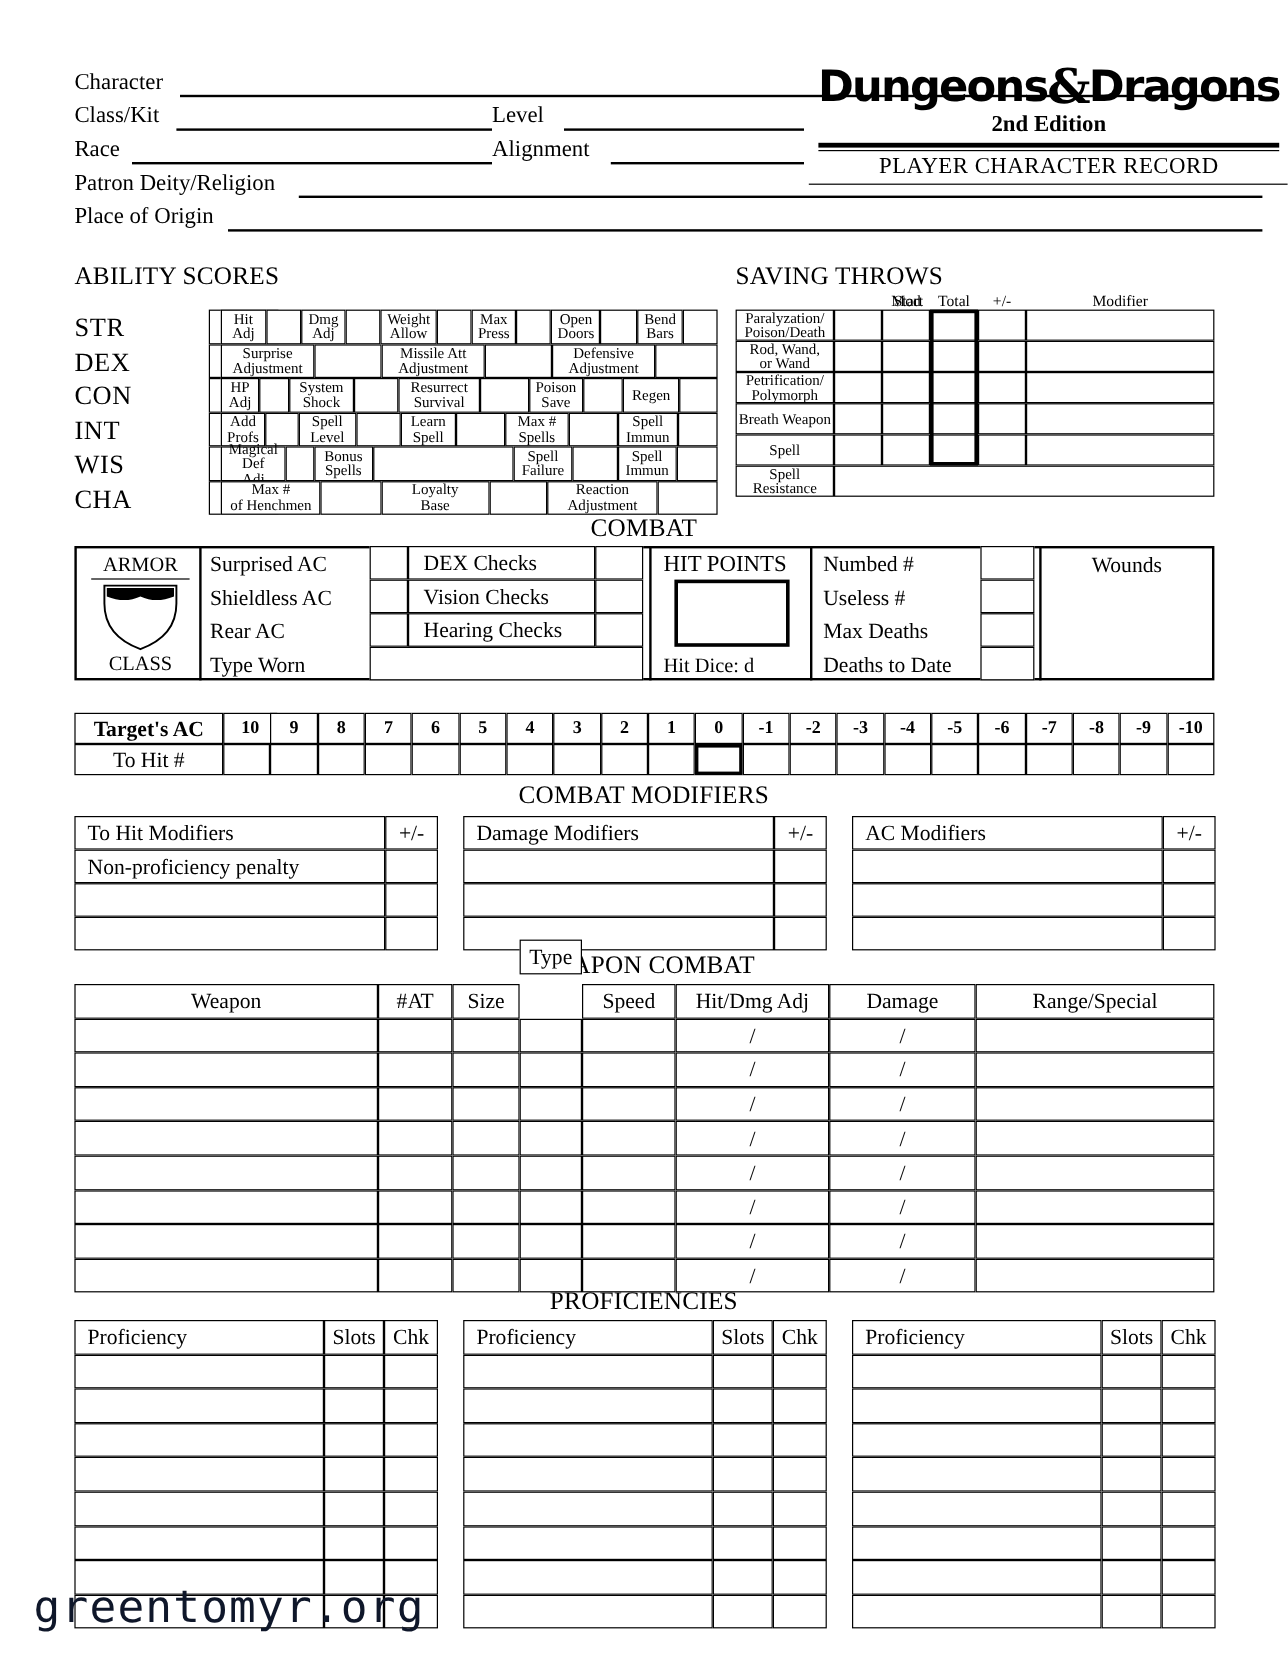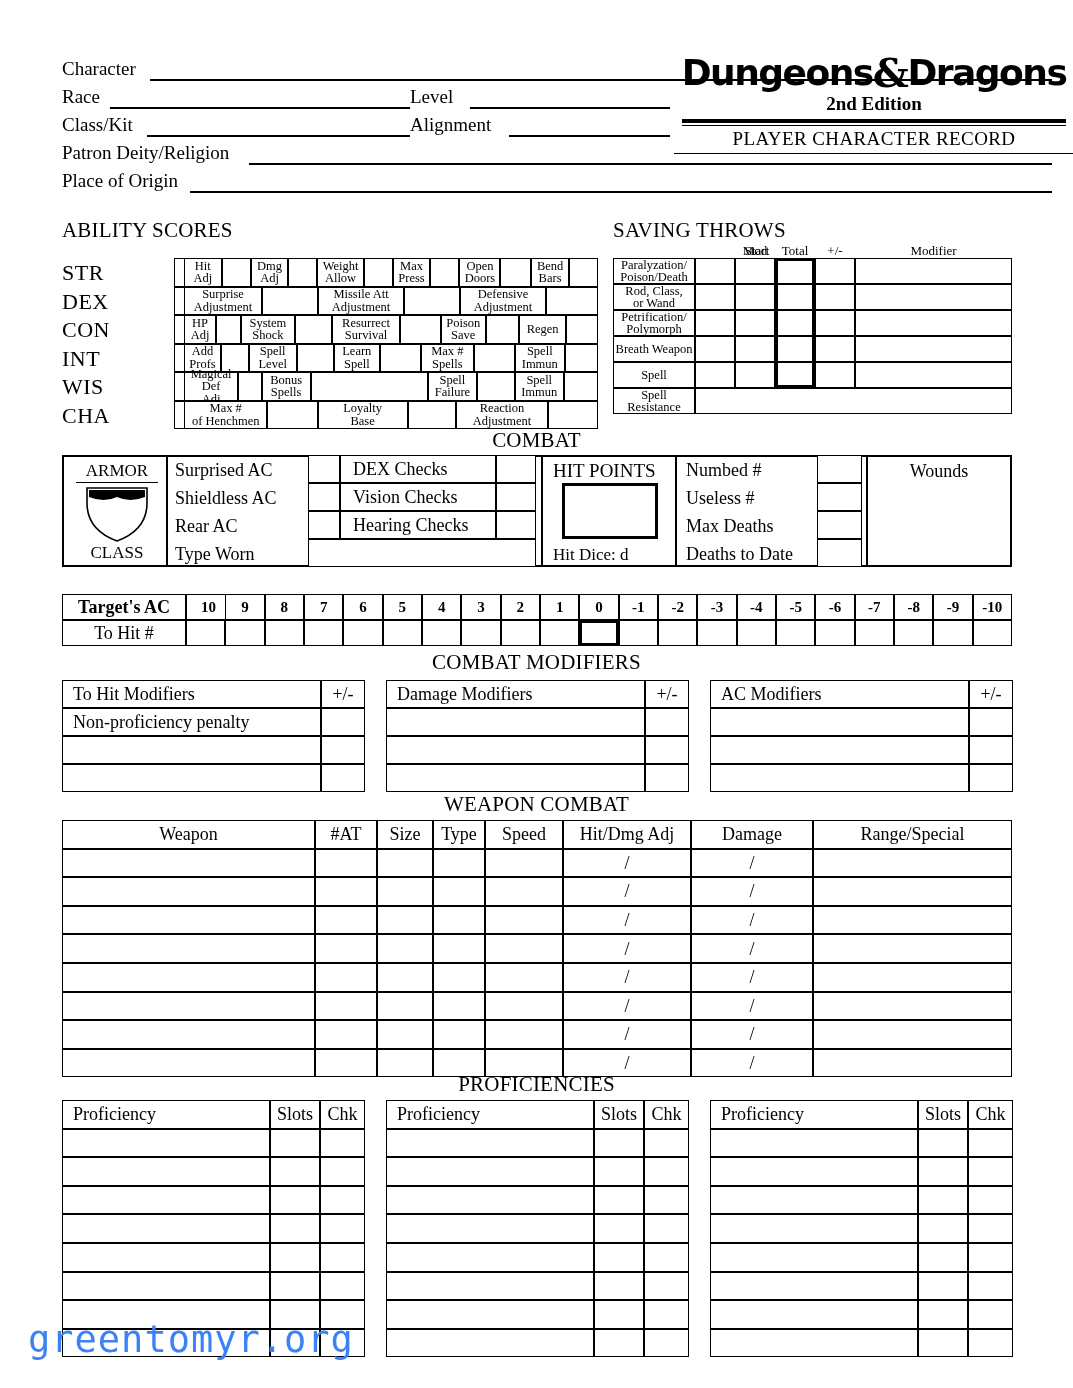--- a/index.html
+++ b/index.html
@@ -42,43 +42,43 @@
       line-height:1.0;}
   .lbl-s{font-size:12.5px;}
   .lbl-m{font-size:15px;}
   .lbl-l{font-size:18px;}
   .txt{position:absolute;}
 
   
   .abl{position:absolute;font-size:22px;letter-spacing:.5px;}
 
   .wm{position:absolute;left:28px;top:1318px;font-family:"DejaVu Sans Mono",monospace;
-    font-size:37px;color:#3b82f6;letter-spacing:1px;}
+    font-size:37px;color:#0f172a;letter-spacing:1px;}
 
   .shield{position:absolute;}
 </style>
 </head>
 <body>
 
 <div class="page">
 
   <div class="header">
 
     <div class="hdr-left">
       <div class="hfield">
         <span class="lbl">Character</span>
         <span class="hrule" style="left:88px;right:-390px;"></span>
       </div>
       <div class="hfield">
+        <span class="lbl">Class/Kit</span>
+        <span class="hrule" style="left:85px;width:263px;"></span>
+      </div>
+      <div class="hfield">
         <span class="lbl">Race</span>
         <span class="hrule" style="left:48px;width:300px;"></span>
-      </div>
-      <div class="hfield">
-        <span class="lbl">Class/Kit</span>
-        <span class="hrule" style="left:85px;width:263px;"></span>
       </div>
       <div class="hfield">
         <span class="lbl">Patron Deity/Religion</span>
         <span class="hrule" style="left:187px;right:-390px;"></span>
       </div>
       <div class="hfield">
         <span class="lbl">Place of Origin</span>
         <span class="hrule" style="left:128px;right:-390px;"></span>
       </div>
     </div>
@@ -317,21 +317,21 @@
           <div>Poison/Death</div>
         </div>
       </div>
       <div class="bx" style="left: 695px; top: 258px; width: 40px; height: 26px;"></div>
       <div class="bx" style="left: 735px; top: 258px; width: 40px; height: 26px;"></div>
       <div class="bx" style="left: 775px; top: 258px; width: 40px; height: 26px;"></div>
       <div class="bx" style="left: 815px; top: 258px; width: 40px; height: 26px;"></div>
       <div class="bx" style="left: 855px; top: 258px; width: 157px; height: 26px;"></div>
       <div class="lb lbl-s" style="left: 613px; top: 284px; width: 82px; height: 26px;">
         <div>
-          <div>Rod, Class,</div>
+          <div>Rod, Wand,</div>
           <div>or Wand</div>
         </div>
       </div>
       <div class="bx" style="left: 695px; top: 284px; width: 40px; height: 26px;"></div>
       <div class="bx" style="left: 735px; top: 284px; width: 40px; height: 26px;"></div>
       <div class="bx" style="left: 775px; top: 284px; width: 40px; height: 26px;"></div>
       <div class="bx" style="left: 815px; top: 284px; width: 40px; height: 26px;"></div>
       <div class="bx" style="left: 855px; top: 284px; width: 157px; height: 26px;"></div>
       <div class="lb lbl-s" style="left: 613px; top: 310px; width: 82px; height: 26px;">
         <div>
@@ -476,21 +476,21 @@
       <div class="lb lbl-l" style="left: 710px; top: 764px; width: 259px; height: 28px; justify-content: flex-start; padding-left: 10px;"></div>
       <div class="bx" style="left: 969px; top: 764px; width: 44px; height: 28px;"></div>
     </div>
 
   <div class="sect c" style="left:0;top:792px;width:1073px;">WEAPON COMBAT</div>
   <div id="weapons">
       <div>
         <div class="lb lbl-l" style="left: 62px; top: 820px; width: 253px; height: 28.6px;">Weapon</div>
         <div class="lb lbl-l" style="left: 315px; top: 820px; width: 62px; height: 28.6px;">#AT</div>
         <div class="lb lbl-l" style="left: 377px; top: 820px; width: 56px; height: 28.6px;">Size</div>
-        <div class="lb lbl-l" style="left: 433px; top: 820px; width: 52px; height: 28.6px;">Type</div>
+        <div class="lb lbl-l" style="left: 433px; top: 783px; width: 52px; height: 28.6px;">Type</div>
         <div class="lb lbl-l" style="left: 485px; top: 820px; width: 78px; height: 28.6px;">Speed</div>
         <div class="lb lbl-l" style="left: 563px; top: 820px; width: 128px; height: 28.6px;">Hit/Dmg Adj</div>
         <div class="lb lbl-l" style="left: 691px; top: 820px; width: 122px; height: 28.6px;">Damage</div>
         <div class="lb lbl-l" style="left: 813px; top: 820px; width: 199px; height: 28.6px;">Range/Special</div>
         <div class="bx" style="left: 62px; top: 848.6px; width: 253px; height: 28.6px;"></div>
         <div class="bx" style="left: 315px; top: 848.6px; width: 62px; height: 28.6px;"></div>
         <div class="bx" style="left: 377px; top: 848.6px; width: 56px; height: 28.6px;"></div>
         <div class="bx" style="left: 433px; top: 848.6px; width: 52px; height: 28.6px;"></div>
         <div class="bx" style="left: 485px; top: 848.6px; width: 78px; height: 28.6px;"></div>
         <div class="lb lbl-l" style="left: 563px; top: 848.6px; width: 128px; height: 28.6px;">/</div>

